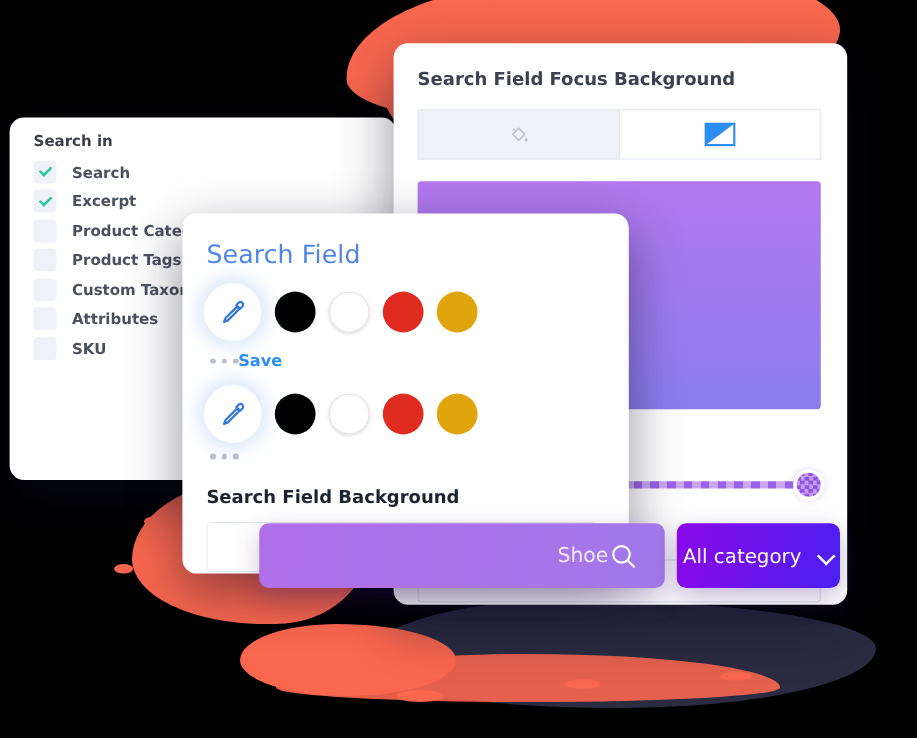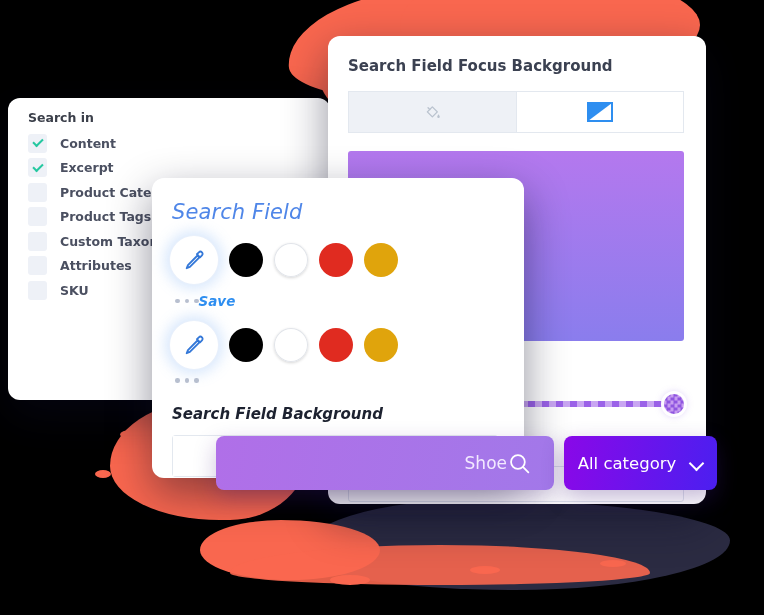--- a/index.html
+++ b/index.html
@@ -80,21 +80,21 @@
     display:flex;align-items:center;justify-content:center;flex:none;cursor:pointer;
   }
   .cbx.on span{
     display:block;width:8px;height:4px;border-left:2.2px solid #25c8a0;
     border-bottom:2.2px solid #25c8a0;transform:rotate(-45deg) translate(1px,-1px);
   }
   .cbx span{display:none;}
   .sa-label{font-size:12.5px;color:#4b5061;margin-left:13px;white-space:nowrap;font-weight:600;}
 
   
-  #search-field-panel{left:152px;top:178px;width:372px;height:300px;font-style:italic;}
+  #search-field-panel{left:152px;top:178px;width:372px;height:300px;}
   .sf-title{color:#4f86e8;font-size:21px;padding:22px 0 0 20px;letter-spacing:.1px;}
   .sf-sec{font-size:15px;font-weight:700;color:#1d2230;padding:22px 0 0 20px;}
   .sw-row{display:flex;align-items:center;padding:12px 0 0 18px;gap:11px;}
   .picker{
     width:48px;height:48px;border-radius:50%;background:#fff;flex:none;
     display:flex;align-items:center;justify-content:center;
     box-shadow:0 0 0 1px #e9f0fb, 0 0 14px 5px rgba(110,170,245,.28);
     cursor:pointer;
   }
   .dropper{width:22px;height:22px;display:block;}
@@ -154,21 +154,21 @@
   #search-bar{position:absolute;left:216px;top:436px;display:flex;gap:10px;z-index:40;}
   .sb-input{
     width:338px;height:54px;border-radius:8px;
     background:linear-gradient(100deg,#b06fe8 0%,#a87cec 55%,#a278e9 100%);
     display:flex;align-items:center;justify-content:flex-end;
     padding:0 22px 0 24px;box-sizing:border-box;
     box-shadow:0 8px 22px rgba(60,20,120,.25);cursor:text;
   }
   .sb-text{color:#f3e9ff;font-size:17px;}
   .sb-cat{
-    width:153px;height:54px;border-radius:8px;
+    width:136px;height:54px;border-radius:8px;
     background:linear-gradient(100deg,#8a08e8 0%,#6f10ea 50%,#4b1ff0 100%);
     display:flex;align-items:center;justify-content:center;gap:14px;
     box-shadow:0 8px 22px rgba(60,20,120,.3);cursor:pointer;
   }
   .sb-cat-label{color:#fff;font-size:16.5px;}
   .chev-dn{width:13px;height:13px;position:relative;flex:none;}
   .chev-dn:before{
     content:"";position:absolute;left:1px;top:1px;width:9px;height:9px;
     border-right:2px solid #fff;border-bottom:2px solid #fff;transform:rotate(45deg);
   }
@@ -195,21 +195,21 @@
   <div class="splat-fleck" style="left:600px;top:560px;width:26px;height:7px;"></div>
 
   <div class="card z1" id="search-area-panel">
     <div class="sa-sub">Search in</div>
     <div class="sa-list">
 
       <div class="sa-row">
         <div class="cbx on">
             <span></span>
           </div>
-        <div class="sa-label">Content</div>
+        <div class="sa-label">Search</div>
       </div>
       <div class="sa-row">
         <div class="cbx on">
             <span></span>
           </div>
         <div class="sa-label">Excerpt</div>
       </div>
       <div class="sa-row">
         <div class="cbx"></div>
         <div class="sa-label">Product Categories</div>

